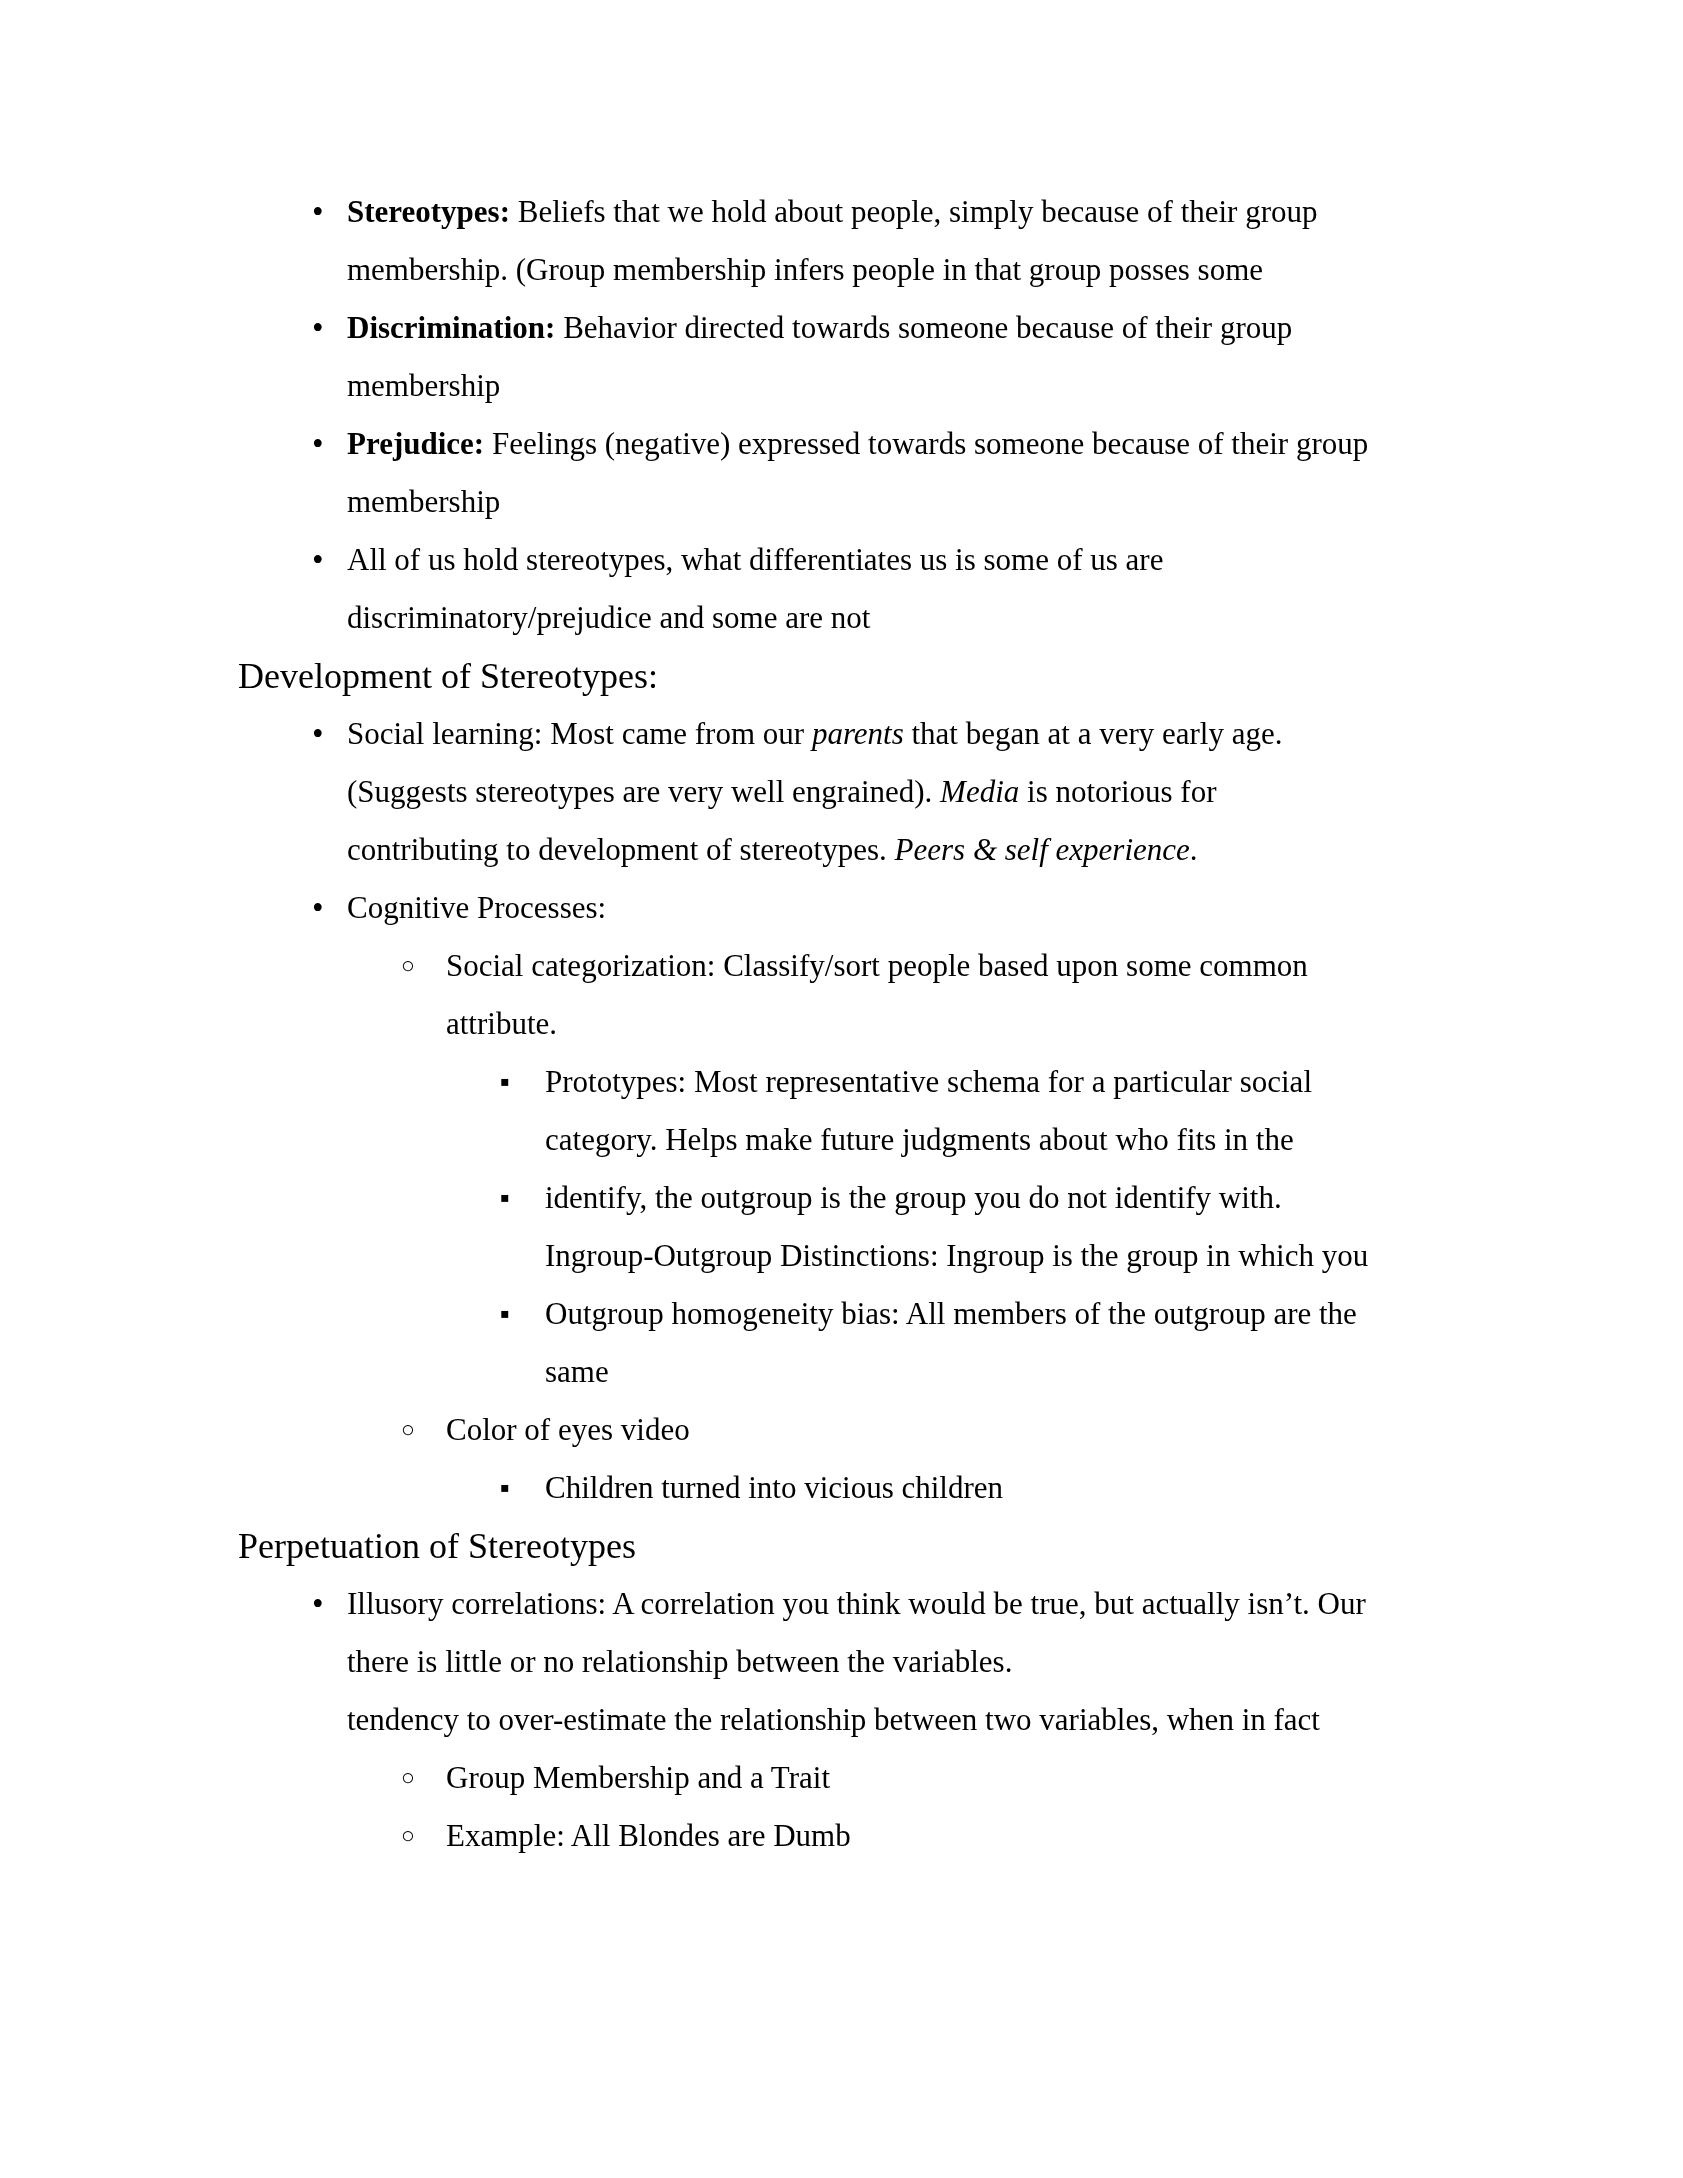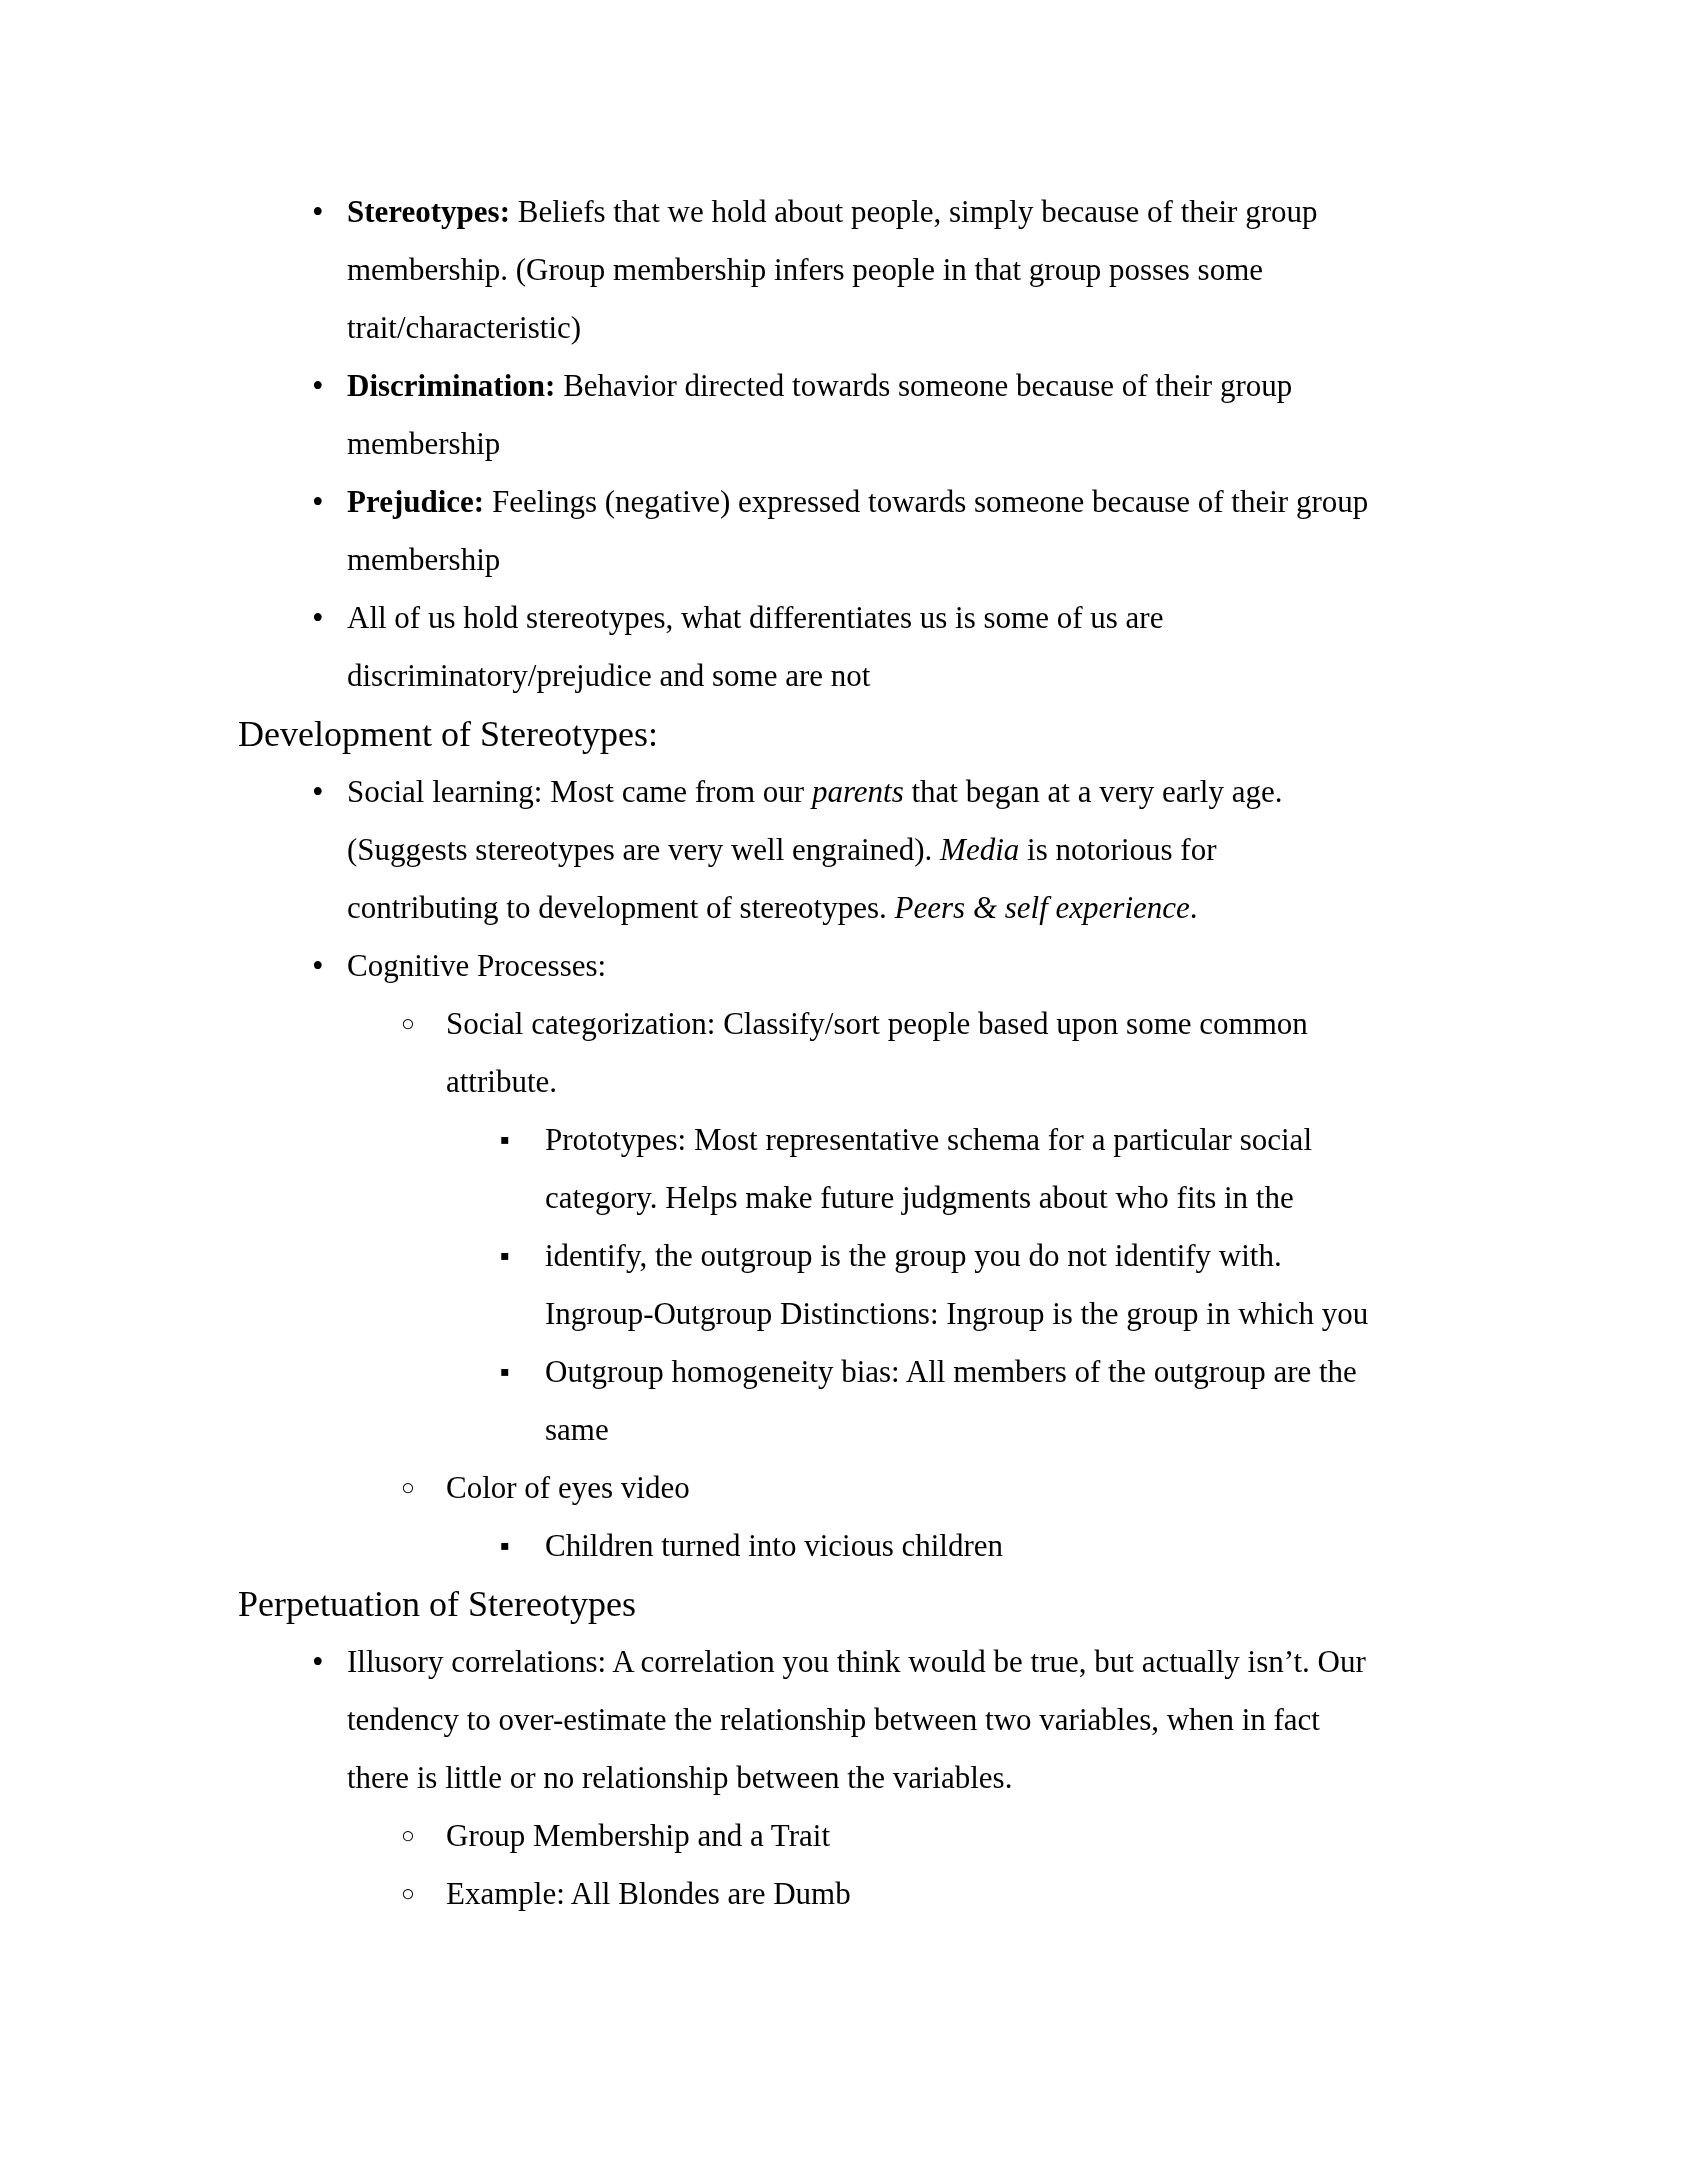--- a/index.html
+++ b/index.html
@@ -49,21 +49,20 @@
 <body>
 
 <div class="page">
   <div class="content">
 
     <div class="item l1">
       <span class="marker">•</span>
       <div class="lines">
         <div class="line"><b>Stereotypes:</b><span> Beliefs that we hold about people, simply because of their group</span></div>
         <div class="line"><span>membership. (Group membership infers people in that group posses some</span></div>
-        <div class="line"><span>trait/characteristic)</span></div>
       </div>
     </div>
 
     <div class="item l1">
       <span class="marker">•</span>
       <div class="lines">
         <div class="line"><b>Discrimination:</b><span> Behavior directed towards someone because of their group</span></div>
         <div class="line"><span>membership</span></div>
       </div>
     </div>
@@ -151,22 +150,22 @@
     </div>
 
     <div class="item heading">
       <div class="line"><span>Perpetuation of Stereotypes</span></div>
     </div>
 
     <div class="item l1">
       <span class="marker">•</span>
       <div class="lines">
         <div class="line"><span>Illusory correlations: A correlation you think would be true, but actually isn’t. Our</span></div>
+        <div class="line"><span>there is little or no relationship between the variables.</span></div>
         <div class="line"><span>tendency to over-estimate the relationship between two variables, when in fact</span></div>
-        <div class="line"><span>there is little or no relationship between the variables.</span></div>
       </div>
     </div>
 
     <div class="item l2">
       <span class="marker">○</span>
       <div class="lines">
         <div class="line"><span>Group Membership and a Trait</span></div>
       </div>
     </div>
 

